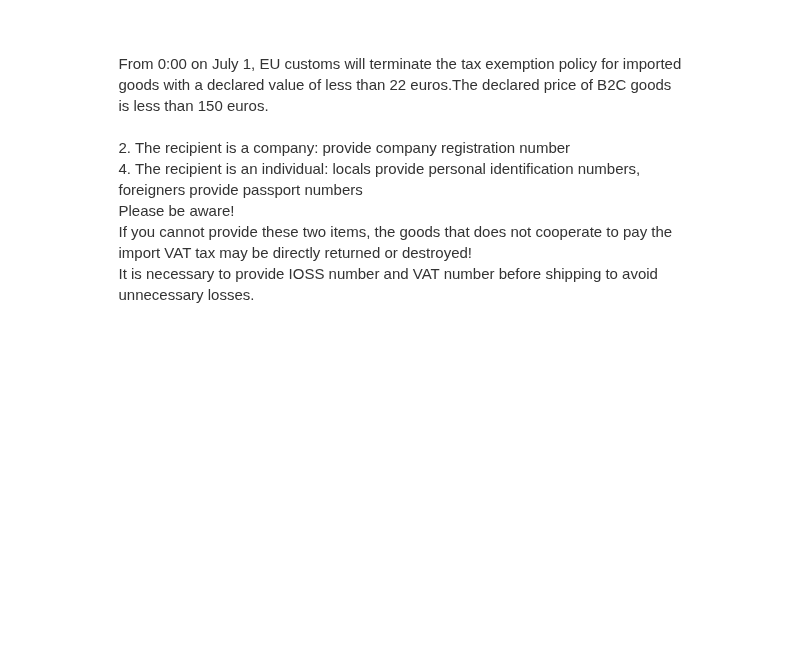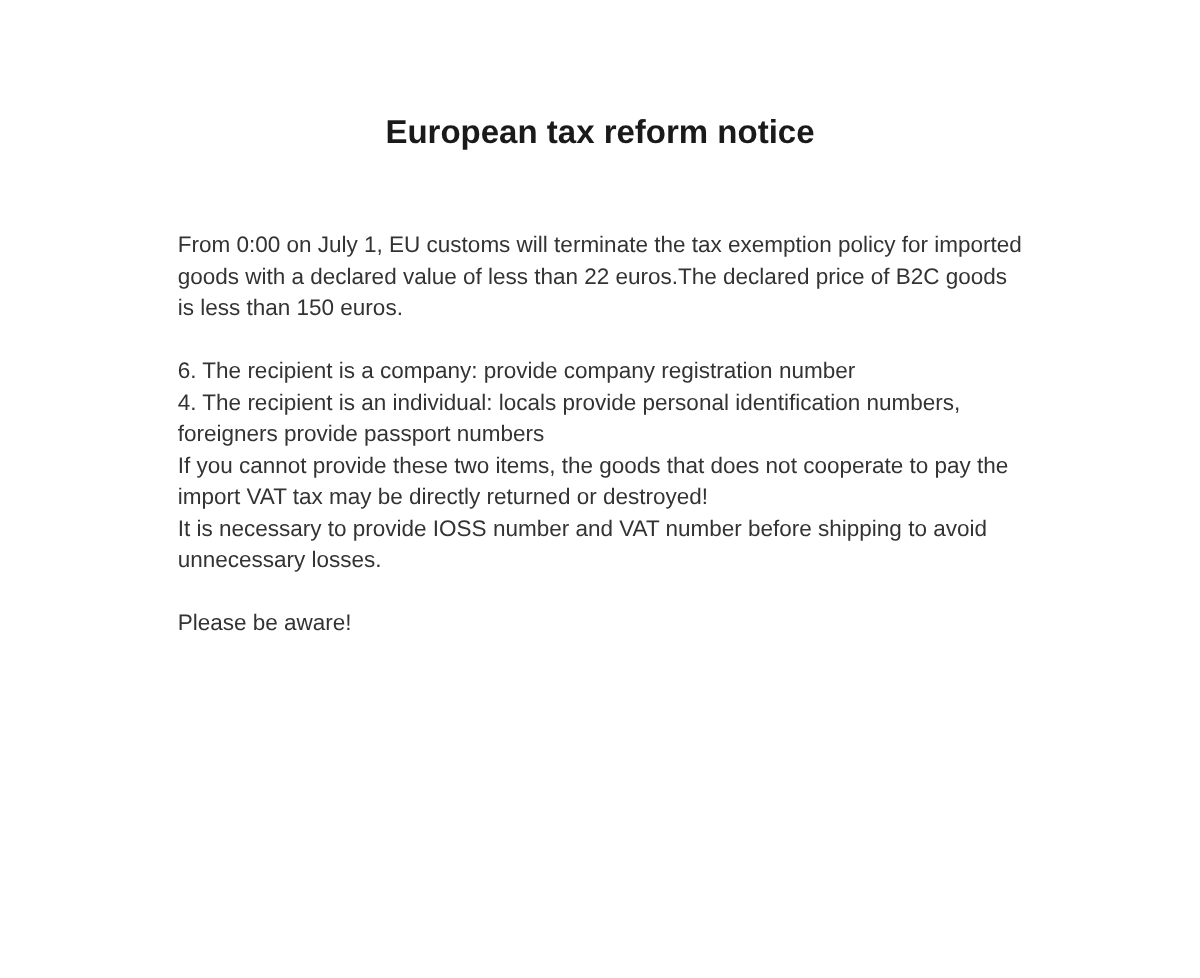--- a/index.html
+++ b/index.html
@@ -40,29 +40,28 @@
     word-wrap: break-word;
   }
   .blank-after {
     margin-bottom: 21px;
   }
 </style>
 </head>
 <body>
 
 <div class="page">
-  <h1 class="title">European tax reform notice</h1>
 
   <div class="content">
     <p class="para blank-after">From 0:00 on July 1, EU customs will terminate the tax exemption policy for imported goods with a declared value of less than 22 euros.The declared price of B2C goods is less than 150 euros.</p>
 
 
-    <p class="para">6. The recipient is a company: provide company registration number</p>
+    <p class="para">2. The recipient is a company: provide company registration number</p>
 
     <p class="para">4. The recipient is an individual: locals provide personal identification numbers, foreigners provide passport numbers</p>
 
 
+    <p class="para">Please be aware!</p>
+
     <p class="para blank-after">If you cannot provide these two items, the goods that does not cooperate to pay the import VAT tax may be directly returned or destroyed!
 It is necessary to provide IOSS number and VAT number before shipping to avoid unnecessary losses.</p>
-
-    <p class="para">Please be aware!</p>
   </div>
 </div>
 
 </body></html>

